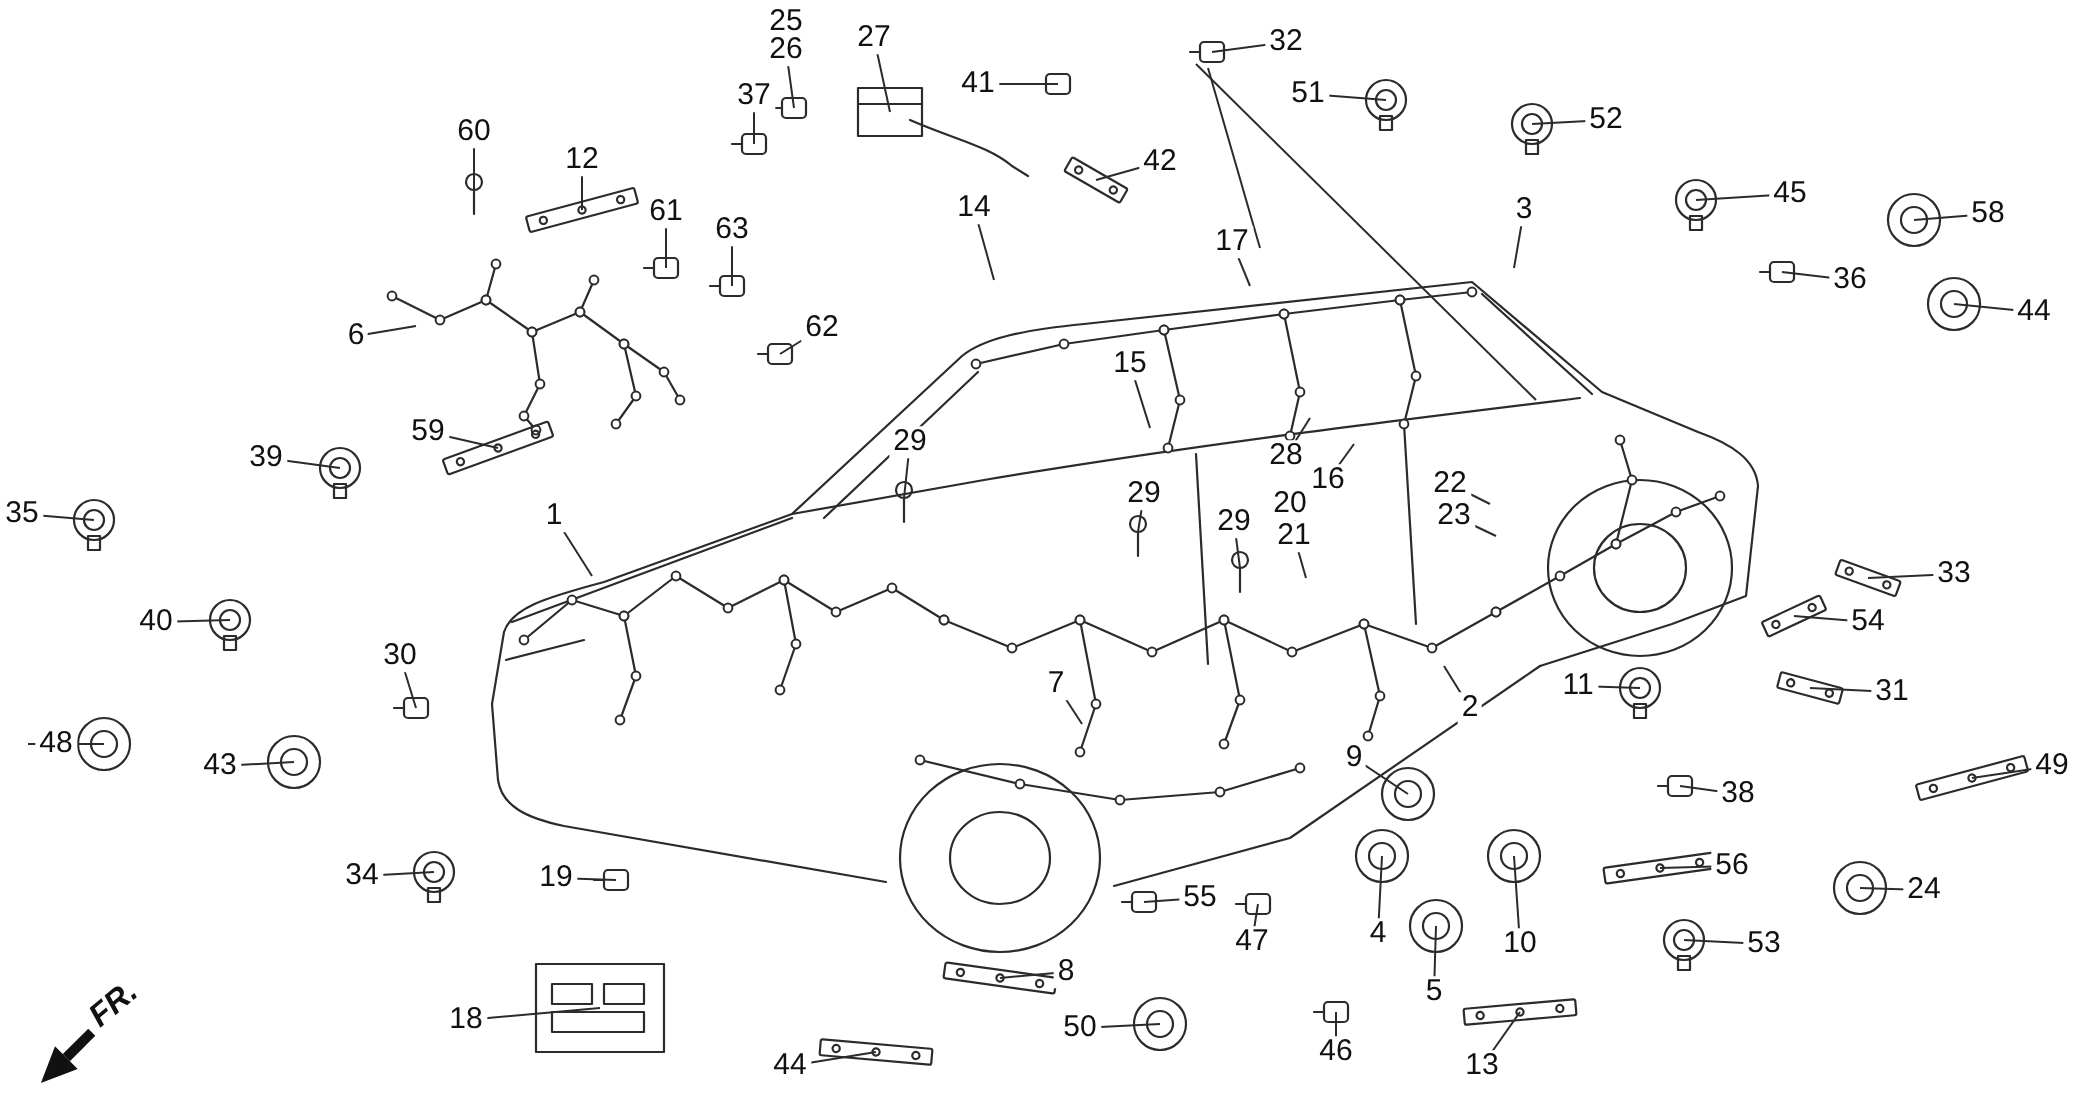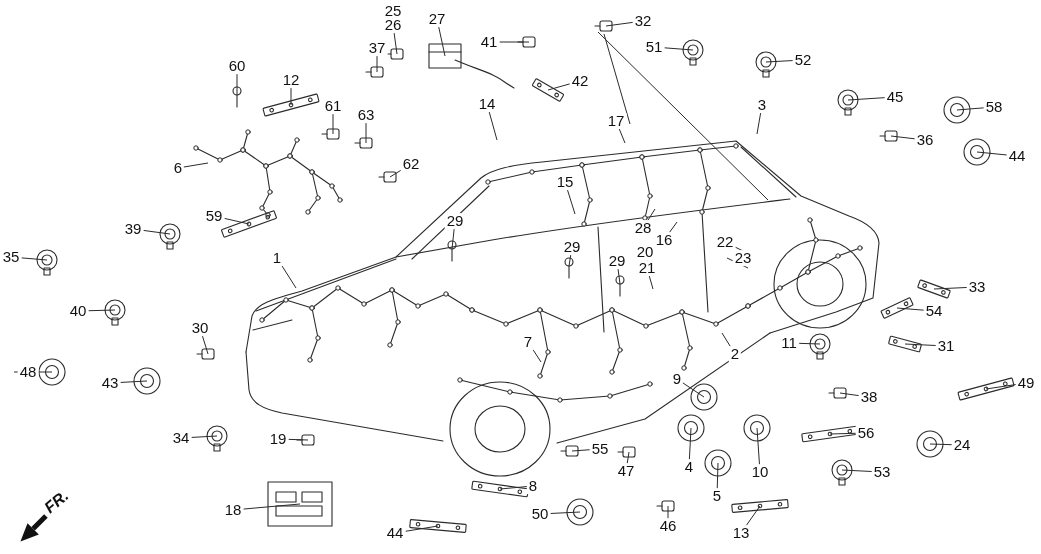--- a/index.html
+++ b/index.html
@@ -491,21 +491,21 @@
       <div class="callout" style="left: 565px; top: 182px;">15</div>
       <div class="callout" style="left: 214px; top: 216px;">59</div>
       <div class="callout" style="left: 133px; top: 229px;">39</div>
       <div class="callout" style="left: 455px; top: 221px;">29</div>
       <div class="callout" style="left: 643px; top: 228px;">28</div>
       <div class="callout" style="left: 664px; top: 240px;">16</div>
       <div class="callout" style="left: 11px; top: 257px;">35</div>
       <div class="callout" style="left: 572px; top: 247px;">29</div>
       <div class="callout" style="left: 725px; top: 242px;">22</div>
       <div class="callout" style="left: 645px; top: 252px;">20</div>
-      <div class="callout" style="left: 727px; top: 258px; margin-left: 16px;">23</div>
+      <div class="callout" style="left: 727px; top: 258px;">23</div>
       <div class="callout" style="left: 617px; top: 261px;">29</div>
       <div class="callout" style="left: 647px; top: 268px;">21</div>
       <div class="callout" style="left: 977px; top: 287px;">33</div>
       <div class="callout" style="left: 277px; top: 258px;">1</div>
       <div class="callout" style="left: 78px; top: 311px;">40</div>
       <div class="callout" style="left: 934px; top: 311px;">54</div>
       <div class="callout" style="left: 200px; top: 328px;">30</div>
       <div class="callout" style="left: 789px; top: 343px;">11</div>
       <div class="callout" style="left: 946px; top: 346px;">31</div>
       <div class="callout" style="left: 735px; top: 354px;">2</div>

